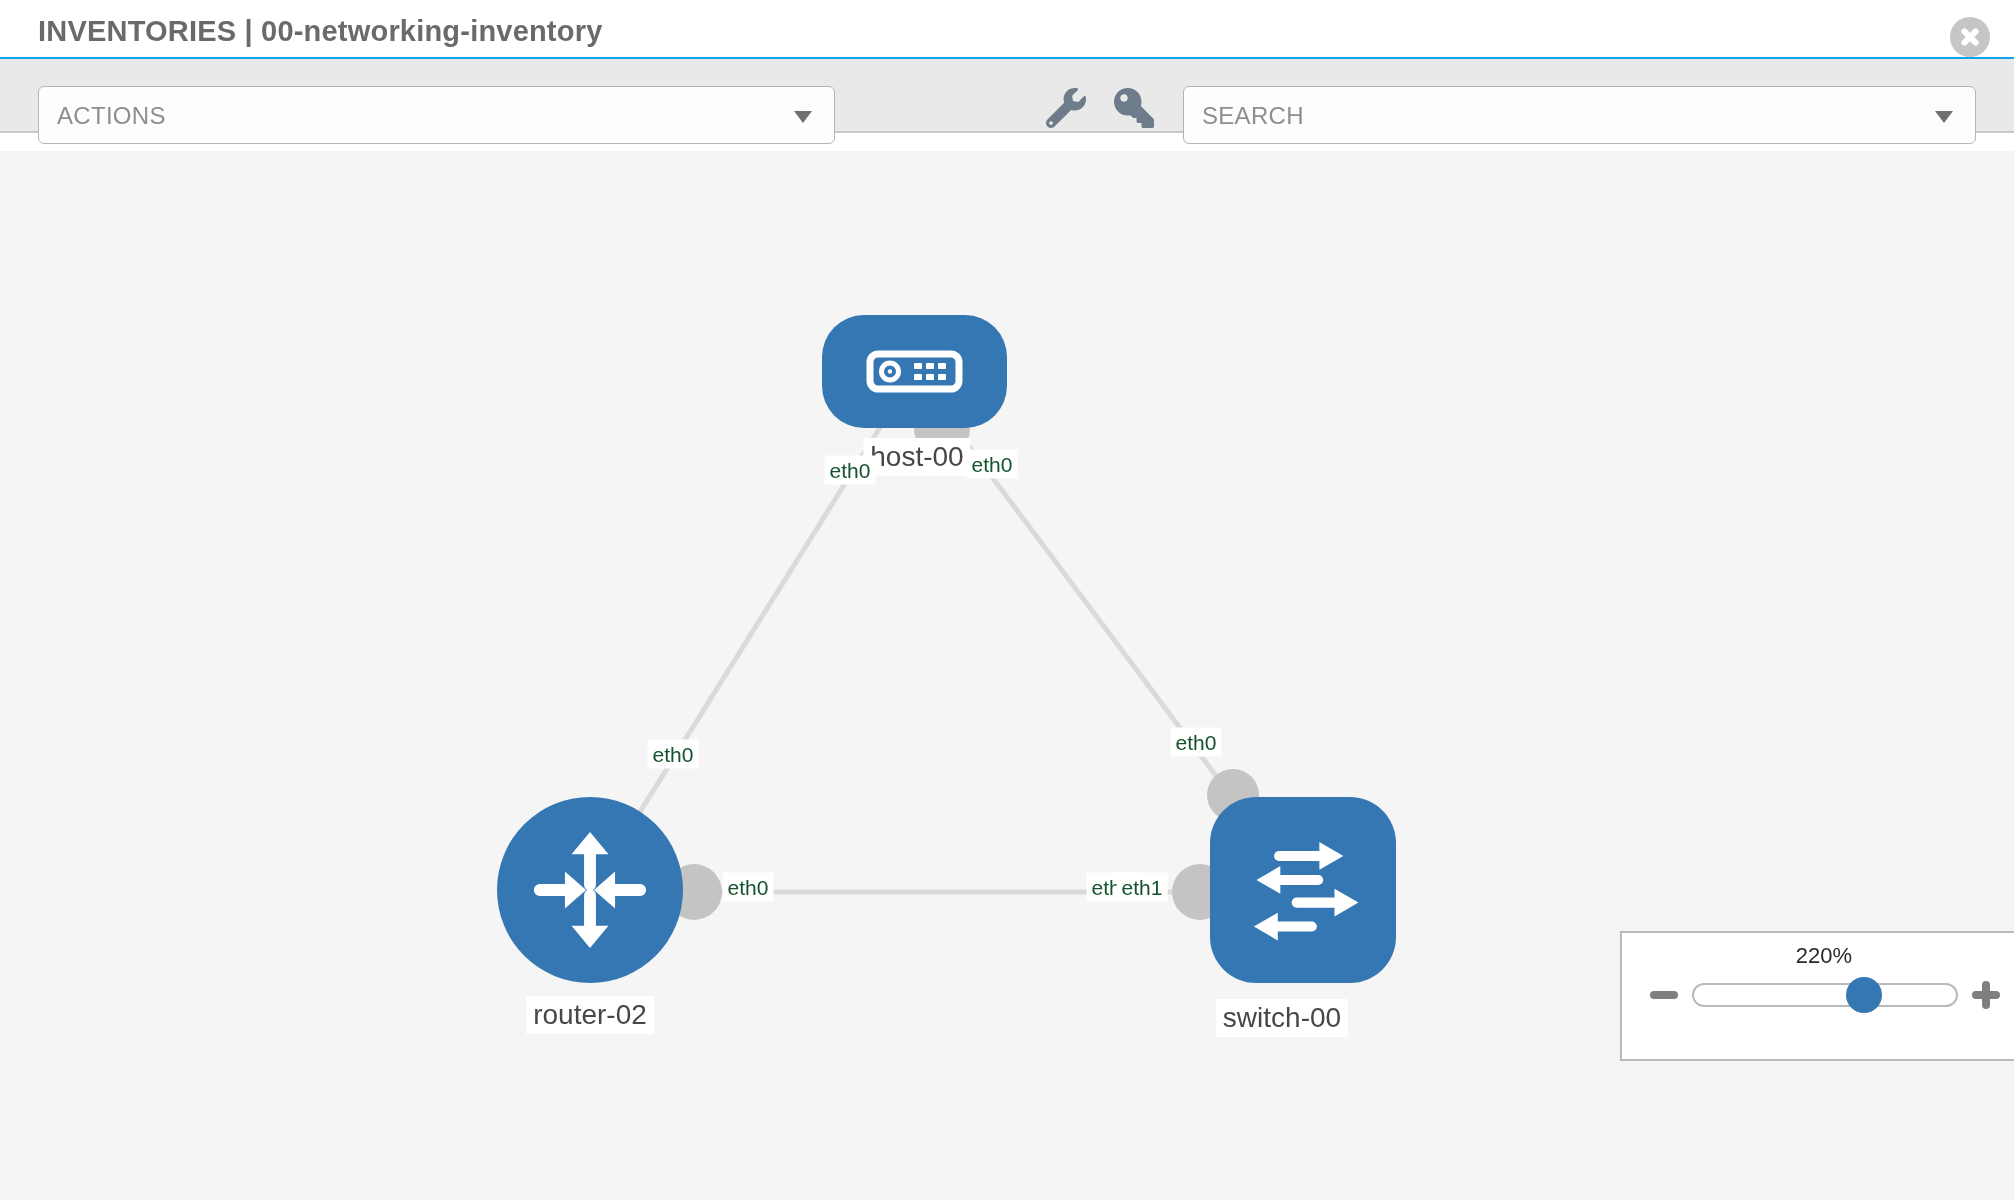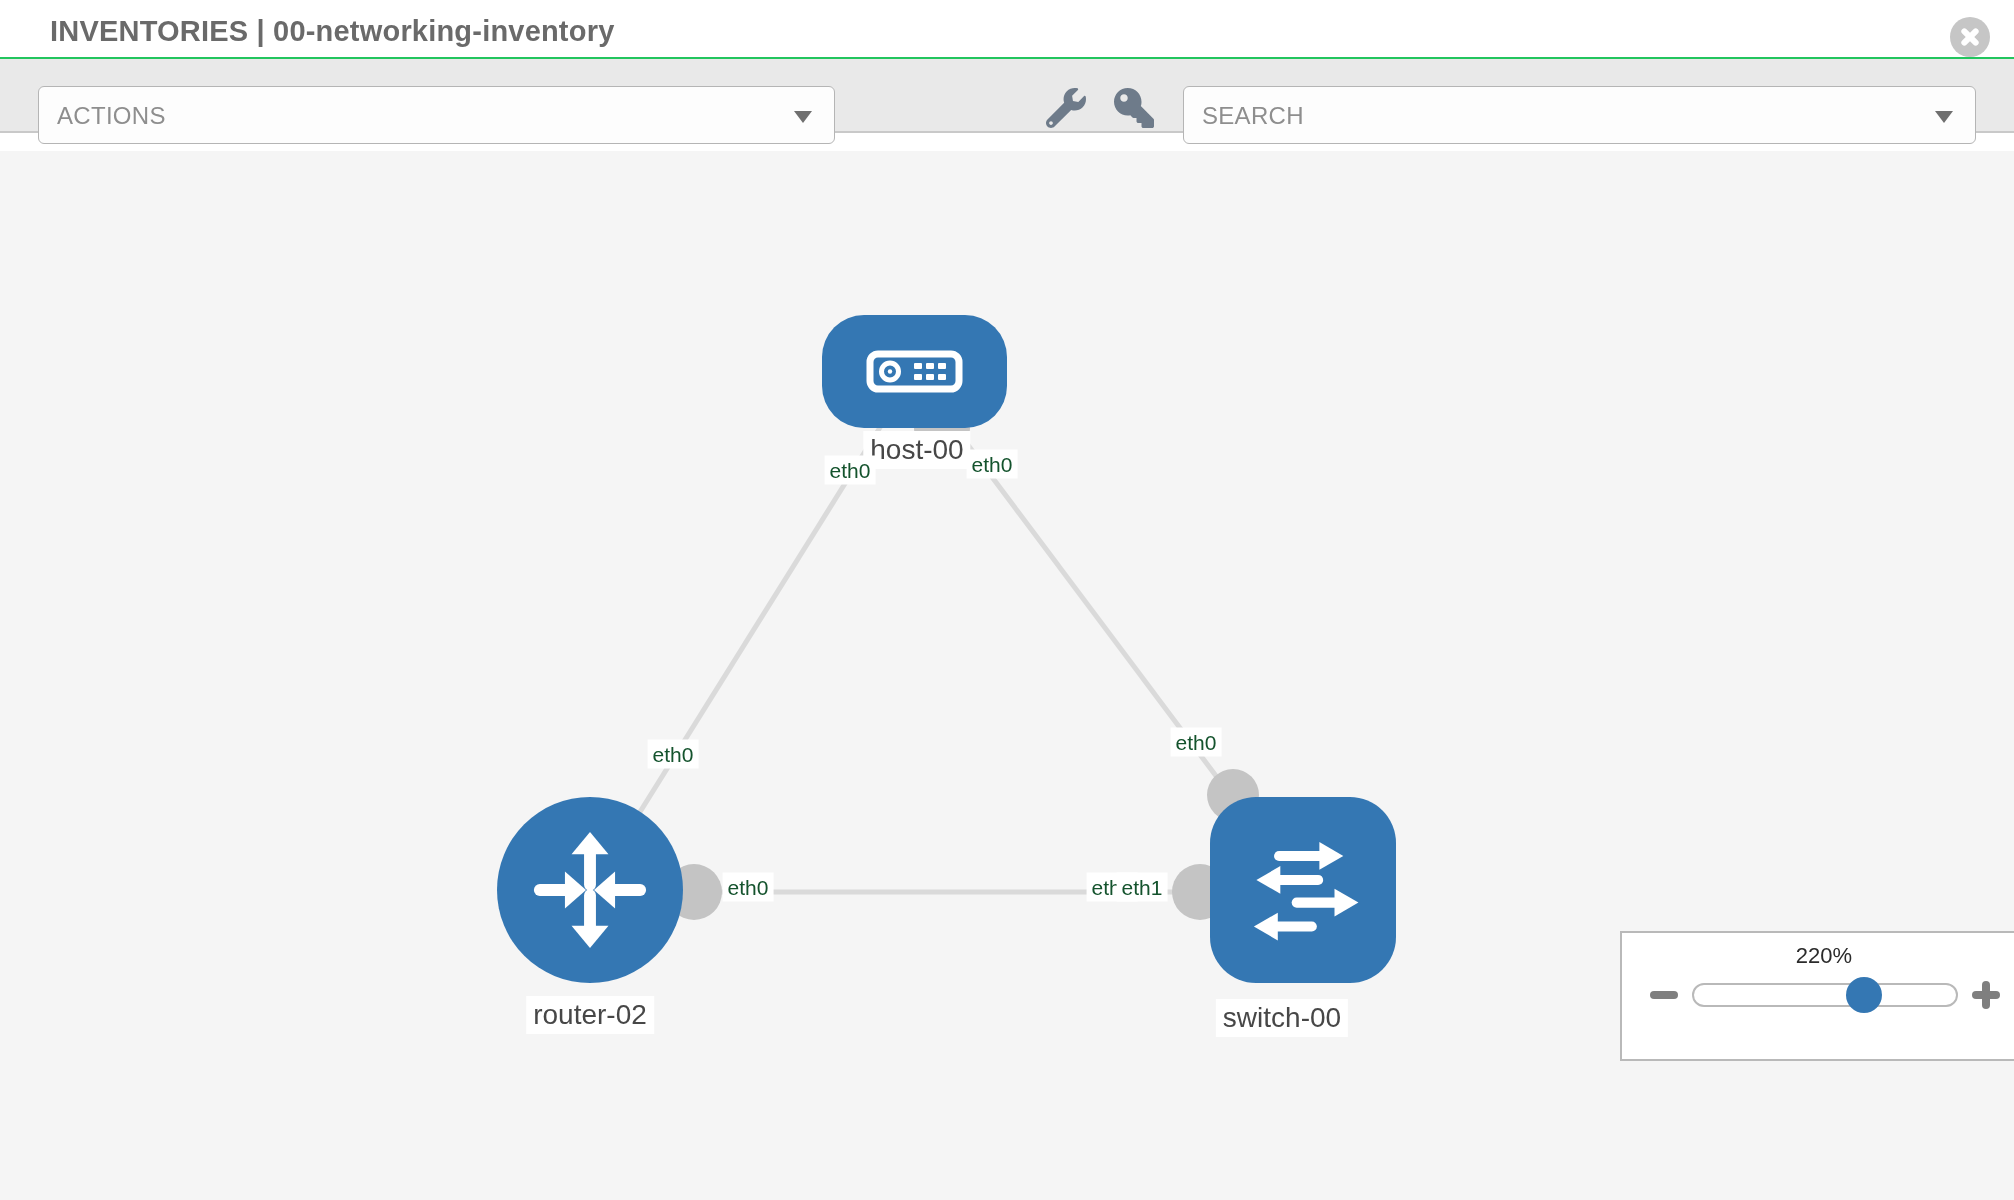--- a/index.html
+++ b/index.html
@@ -2,31 +2,31 @@
 <html><head>
 <meta charset="utf-8">
 <style>
   * { margin:0; padding:0; box-sizing:border-box; }
   html,body { width:2014px; height:1200px; overflow:hidden; background:#fff;
               font-family:"Liberation Sans", sans-serif; }
 
   
   .header { position:absolute; left:0; top:0; width:2014px; height:57px; background:#ffffff; }
   .header-title { position:absolute; left:38px; top:0; height:57px; line-height:62px;
-                  font-size:29px; font-weight:700; color:#6a6a6a; letter-spacing:.2px;margin-left:12px; }
+                  font-size:29px; font-weight:700; color:#6a6a6a; letter-spacing:.2px; }
   .close-btn { position:absolute; right:24px; top:17px; width:40px; height:40px; border-radius:50%;
                background:#c6c6c6; cursor:pointer; }
   .close-btn::before, .close-btn::after { content:""; position:absolute; left:9px; top:17px;
                width:22px; height:6px; border-radius:3px; background:#fff; }
   .close-btn::before { transform:rotate(45deg); }
   .close-btn::after  { transform:rotate(-45deg); }
 
   
   .toolbar { position:absolute; left:0; top:57px; width:2014px; height:76px; background:#e9e9e9;
-             border-top:2px solid #22c55e; border-bottom:2px solid #c9c9c9; }
+             border-top:2px solid #0ea5e9; border-bottom:2px solid #c9c9c9; }
   .select-box { position:absolute; top:27px; height:58px; background:#fdfdfd;
                 border:1px solid #b5b5b5; border-radius:6px; cursor:pointer; }
   .select-box .select-label { position:absolute; left:18px; top:0; height:56px; line-height:58px;
                 font-size:24px; color:#8e8e8e; letter-spacing:.3px; }
   .caret { position:absolute; right:22px; top:24px; width:0; height:0;
            border-left:9px solid transparent; border-right:9px solid transparent;
            border-top:12px solid #6f6f6f; }
   .actions-box { left:38px;  width:797px; }
   .search-box  { left:1183px; width:793px; }
   .tool-icon { position:absolute; top:29px; width:40px; height:40px; cursor:pointer; }
@@ -155,21 +155,21 @@
       </g>
       <g fill="#fff">
         <polygon points="82,23 63,12 63,34"></polygon>
         <polygon points="13,42 32,31 32,53"></polygon>
         <polygon points="94,60 75,49 75,71"></polygon>
         <polygon points="11,79 30,68 30,90"></polygon>
       </g>
     </svg>
   </div>
 
-  <div class="chip node-label" style="left:917px;  top:299px;">host-00</div>
+  <div class="chip node-label" style="left:917px;  top:306px;">host-00</div>
   <div class="chip node-label" style="left:590px;  top:864px;">router-02</div>
   <div class="chip node-label" style="left:1282px; top:867px;">switch-00</div>
 
   <div class="chip" style="left:850px;  top:319px;">eth0</div>
   <div class="chip" style="left:673px;  top:603px;">eth0</div>
   <div class="chip" style="left:992px;  top:313px;">eth0</div>
   <div class="chip" style="left:1196px; top:591px;">eth0</div>
   <div class="chip" style="left:748px;  top:736px;">eth0</div>
   <div class="chip" style="left:1112px; top:736px;">eth0</div>
   <div class="chip" style="left:1142px; top:736px;">eth1</div>

